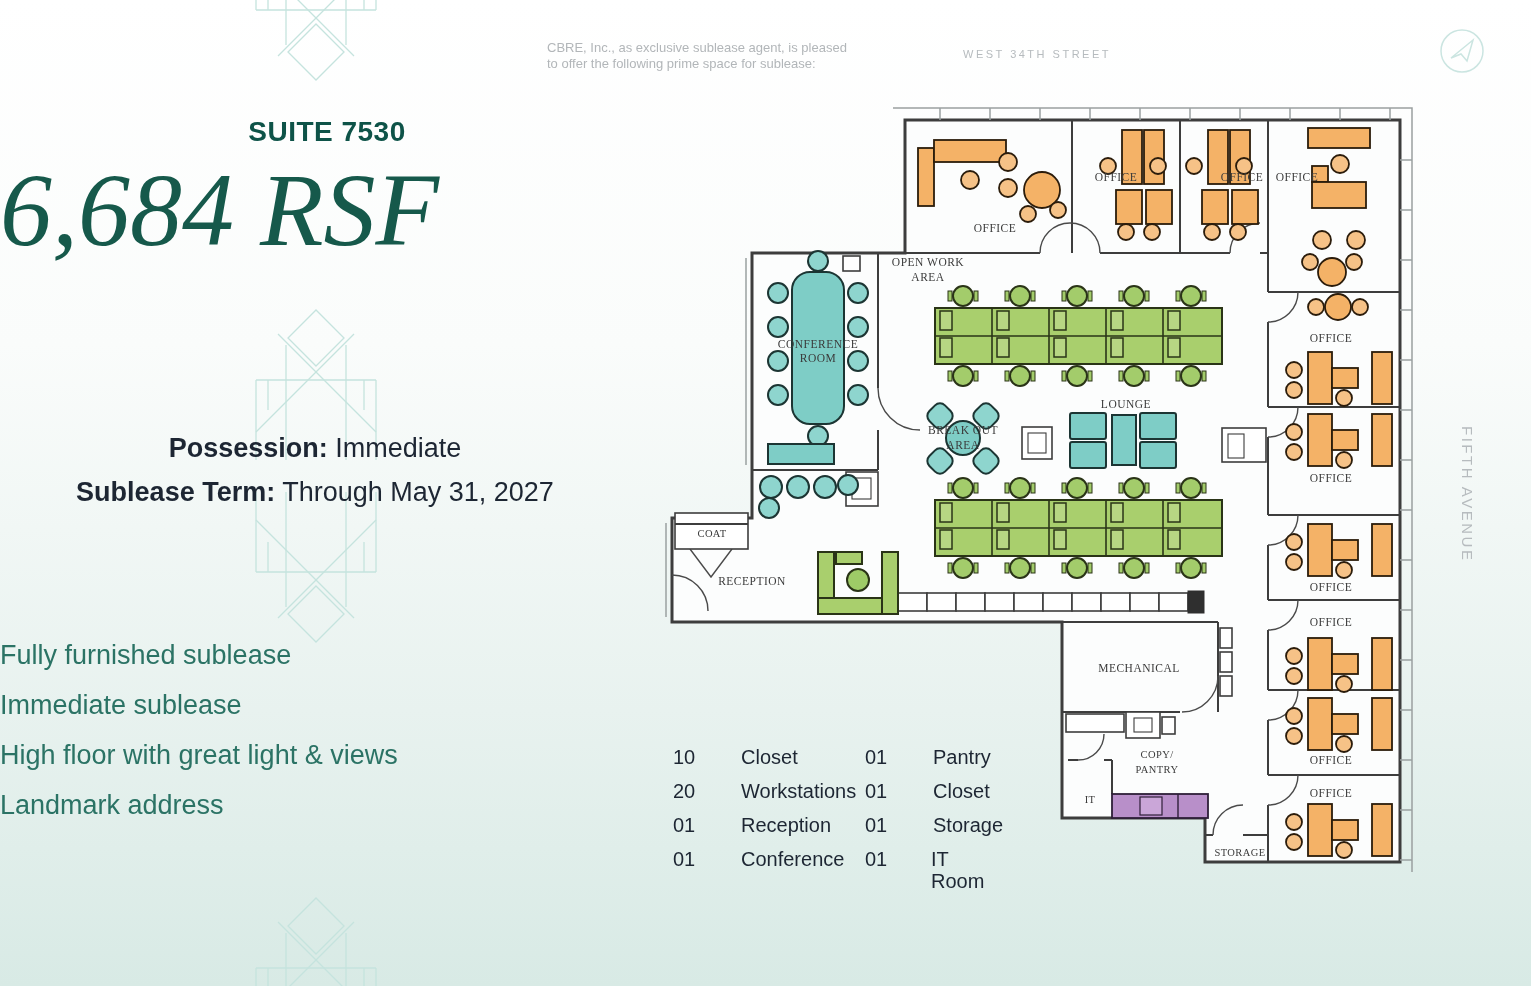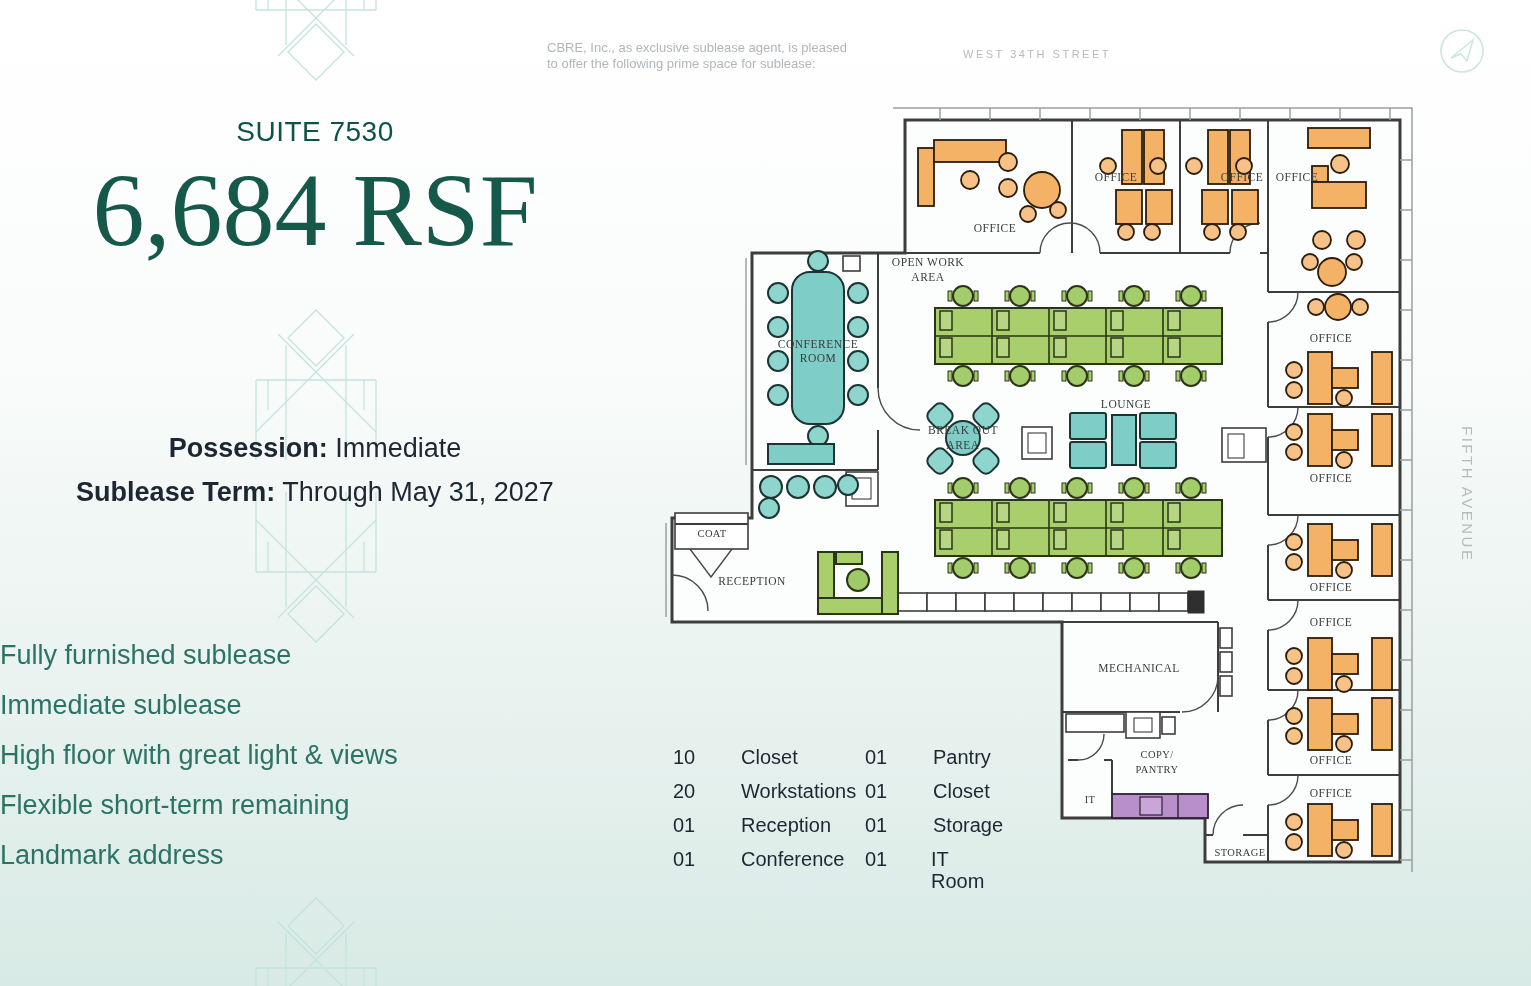--- a/index.html
+++ b/index.html
@@ -6,24 +6,24 @@
   .canvas{
     position:relative;width:1531px;height:986px;overflow:hidden;
     background:linear-gradient(180deg,#ffffff 0%,#fafcfb 35%,#e8f2ef 72%,#d8eae5 100%);
     font-family:"Liberation Sans",sans-serif;
   }
   .intro{position:absolute;left:547px;top:40px;font-size:13px;line-height:16px;color:#b2b6b9;}
   .street-top{position:absolute;left:963px;top:48px;font-size:11px;letter-spacing:2.5px;color:#b6bbbe;white-space:nowrap;}
   .street-right{position:absolute;left:1476px;top:426px;font-size:15px;letter-spacing:2.5px;color:#b6bbbe;
     transform:rotate(90deg);transform-origin:0 0;white-space:nowrap;}
   .logo{position:absolute;left:1437px;top:26px;}
-  .suite-title{position:absolute;left:0;top:116px;width:630px;text-align:center;
-    font-size:28px;font-weight:normal;letter-spacing:.5px;color:#0e5348;}
-  .size-rsf{position:absolute;left:0;top:150px;width:630px;text-align:center;
-    font-family:"Liberation Serif",serif;font-weight:400;font-size:104px;color:#16594b;}
+  .suite-title{position:absolute;left:12px;top:116px;width:630px;text-align:center;
+    font-size:28px;font-weight:bold;letter-spacing:.5px;color:#0e5348;}
+  .size-rsf{position:absolute;left:0;top:150px;width:630px;
+    font-family:"Liberation Serif",serif;font-weight:400;font-size:104px;color:#16594b;font-style:italic;}
   .terms{position:absolute;left:0;top:433px;width:630px;text-align:center;
     font-size:27px;color:#1d2633;}
   .terms .line{margin-bottom:13px;}
   .terms b{font-weight:bold;}
   .features{position:absolute;left:0;top:645px;width:630px;
     font-size:27px;color:#2b7365;list-style:none;margin:0;padding:0;}
   .features li{margin-bottom:30px;line-height:20px;}
   .legend{position:absolute;left:673px;top:746px;font-size:20px;color:#1d2633;}
   .legend-col{position:absolute;top:0;}
   .legend-col.c2{left:192px;}
@@ -422,21 +422,20 @@
 
   <div class="terms">
     <div class="line"><b>Possession:</b><span> Immediate</span></div>
     <div class="line"><b>Sublease Term:</b><span> Through May 31, 2027</span></div>
   </div>
 
   <ul class="features">
     <li>Fully furnished sublease</li>
     <li>Immediate sublease</li>
     <li>High floor with great light &amp; views</li>
-    <li>Flexible short-term remaining</li>
     <li>Landmark address</li>
   </ul>
 
   <div class="legend">
     <div class="legend-col c1">
       <div class="legend-row">
           <span class="num">10</span>
           <span>Closet</span>
         </div>
       <div class="legend-row">

